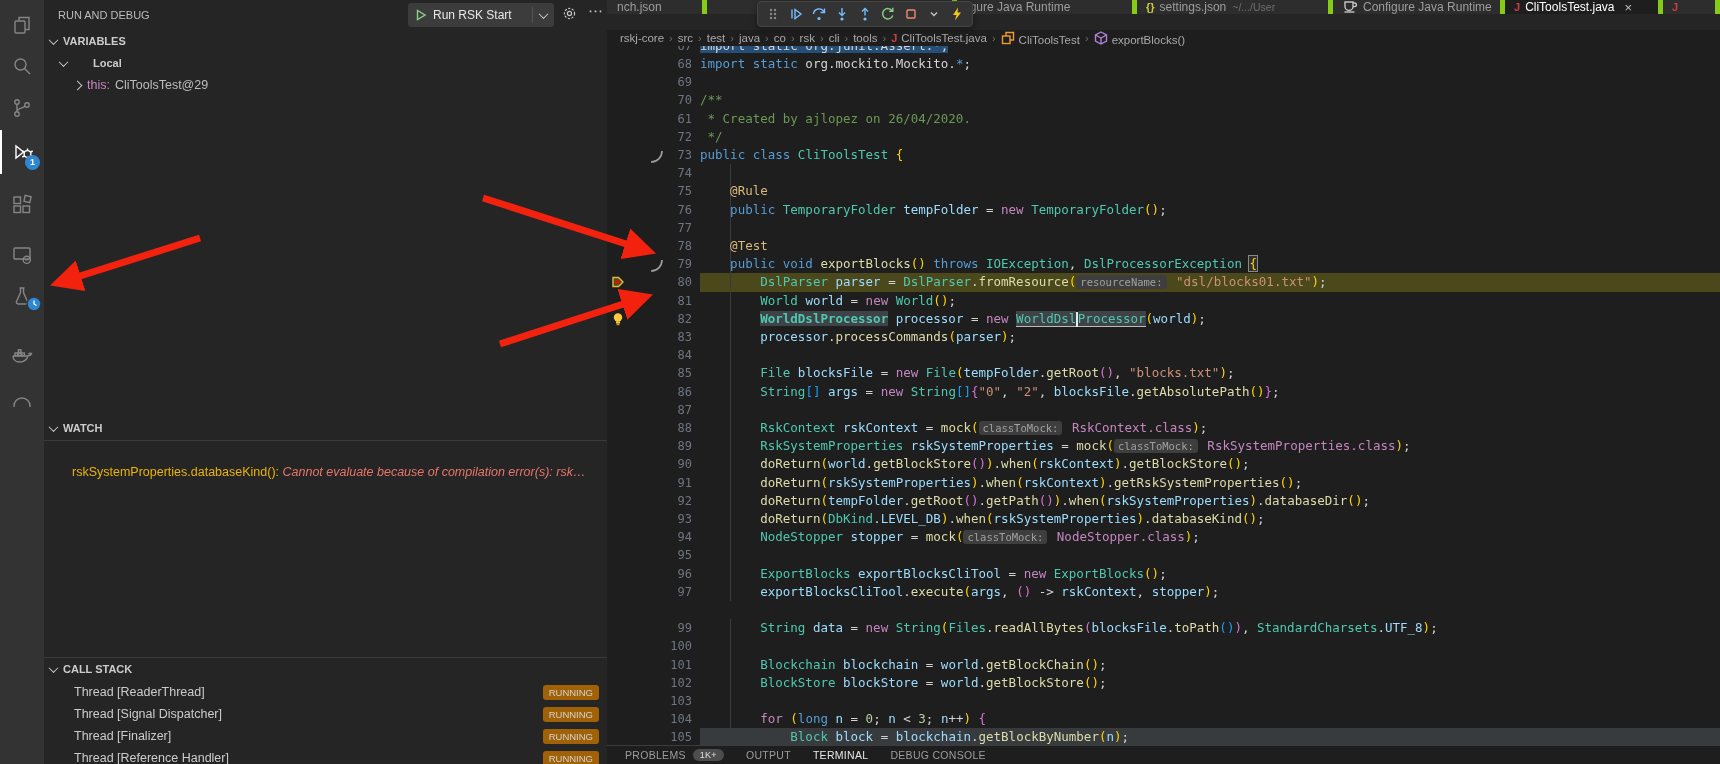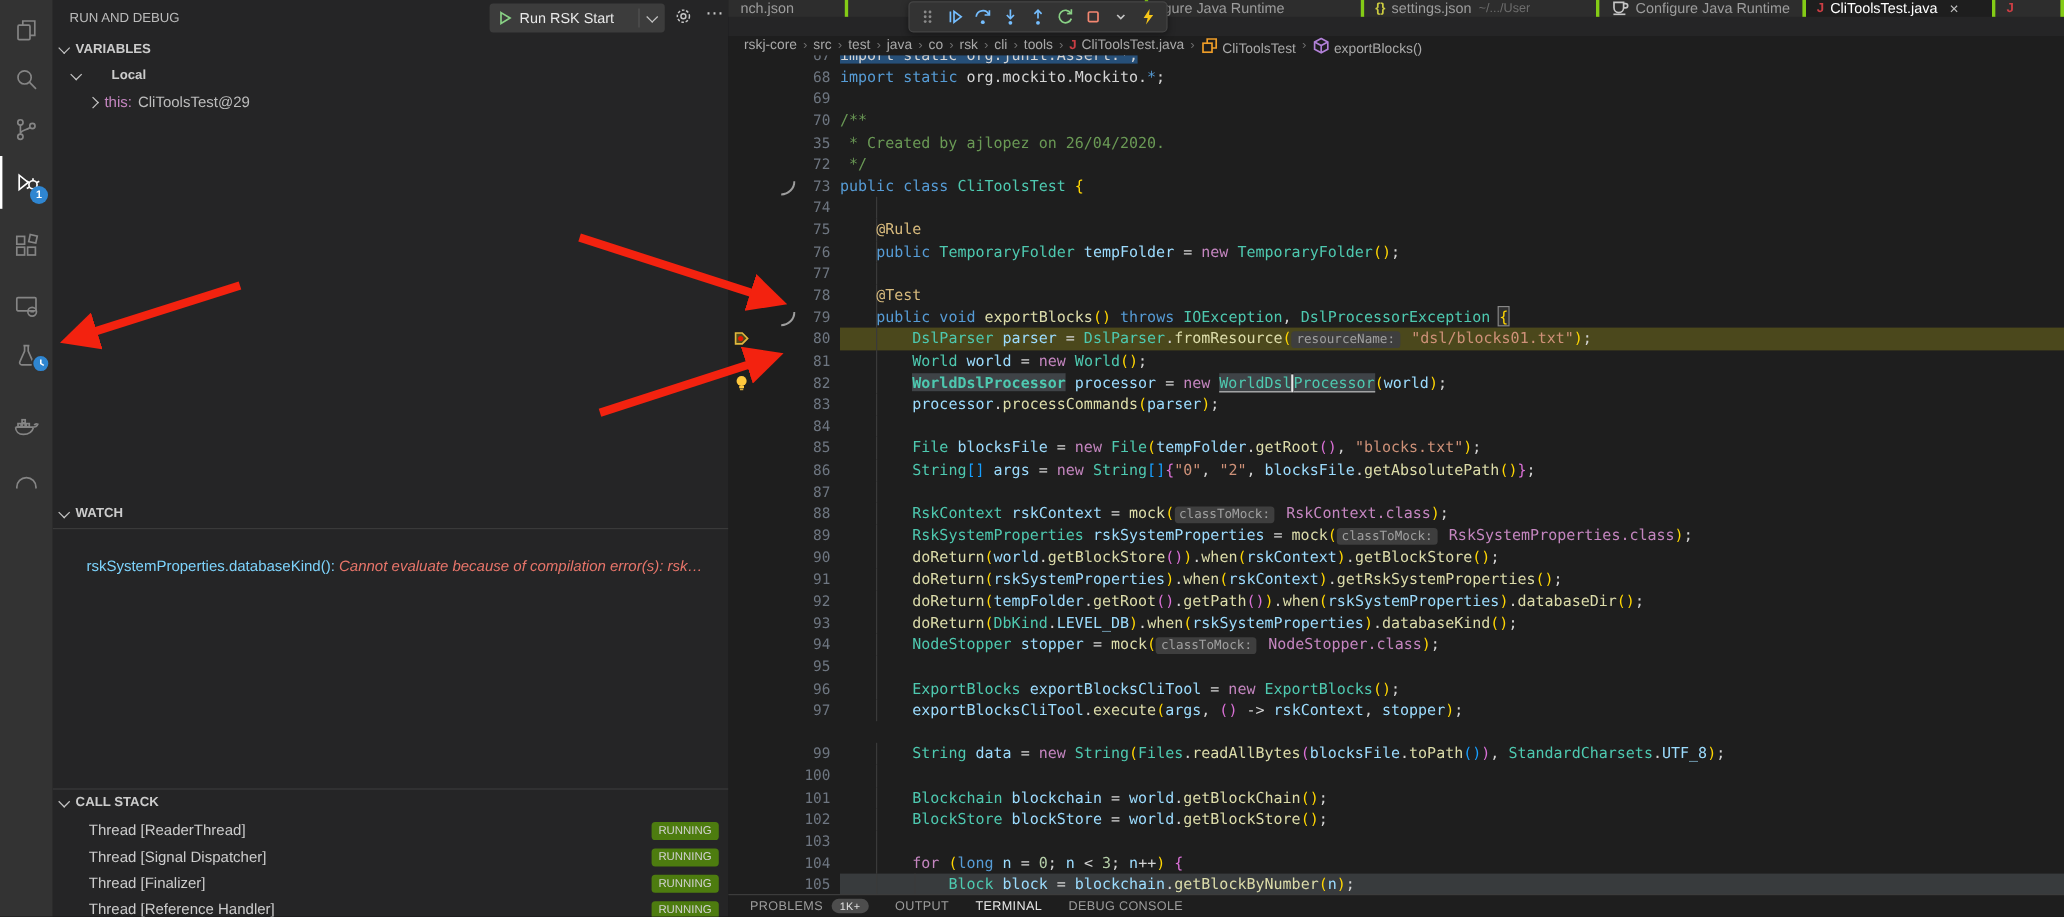--- a/index.html
+++ b/index.html
@@ -37,33 +37,33 @@
   .sec-sep { position:absolute; left:0; right:0; height:0; border-top:1px solid #3a3a3a; }
 
   .row-local { position:absolute; left:16px; height:22px; display:flex; align-items:center; }
   .row-local .sec-label{ font-size:11px; }
   .row-this { position:absolute; left:30px; height:22px; display:flex; align-items:center; font-size:12.5px; }
   .this-name { color:#c586c0; margin:0 5px 0 6px; }
   .this-val  { color:#bdbdbd; }
 
   .watch-row { position:absolute; left:28px; right:4px; height:20px; font-size:12.5px; white-space:nowrap;
                overflow:hidden; }
-  .watch-name { color:#7dd3fc; }
+  .watch-name { color:#eab308; }
   .watch-err  { color:#e8756a; font-style:italic; }
 
   .cs-row { position:absolute; left:0; right:0; height:22px; cursor:pointer; }
   .cs-row .t { position:absolute; left:30px; top:3px; font-size:12.5px; color:#cccccc; white-space:nowrap; }
-  .cs-badge { position:absolute; right:8px; top:3px; background:#4d7c0f; color:#d2d2d2; font-size:9.5px;
+  .cs-badge { position:absolute; right:8px; top:3px; background:#a16207; color:#d2d2d2; font-size:9.5px;
               padding:2px 6px; border-radius:3px; }
 
   
   .editor { position:absolute; left:607px; top:0; width:1113px; height:764px; background:#1e1e1e; }
 
   .tabbar { position:absolute; top:0; left:0; right:0; height:30px; background:#252526; display:flex; }
-  .tab { height:14px; display:flex; align-items:center; background:#2d2d2d; border-right:3px solid #84cc16;
+  .tab { height:14px; display:flex; align-items:center; background:#2d2d2d; border-right:5px solid #84cc16;
          color:#9d9d9d; font-size:12px; white-space:nowrap; overflow:hidden; cursor:pointer; }
   .tab.active { background:#1e1e1e; color:#ffffff; }
   .tab .ticon { margin:0 5px 0 9px; font-weight:bold; font-size:11px; flex:0 0 auto; }
   .tab .tdesc { color:#6d6d6d; font-size:10.5px; margin-left:6px; }
   .tab .tclose { margin-left:10px; color:#c0c0c0; font-size:13px; }
   .ticon-json { color:#cbcb41; }
   .ticon-java { color:#cc3e44; }
 
   .dbg-toolbar { position:absolute; left:150px; top:1px; width:216px; height:26px; background:#333333;
                  border:1px solid #454545; border-radius:4px; box-shadow:0 2px 6px rgba(0,0,0,.4);
@@ -410,21 +410,21 @@
                 <path d="M1.5,4 L7,7 L12.5,4 M7,7 V13"></path>
               </g>
             </svg>
           </span>exportBlocks()</span>
       </div>
     <div class="code" id="code">
         <div class="cline" style="top: -9.2px;"><span class="lnum">67</span><span class="ctext"><span class="s-sel"><span class="s-p">import static org.junit.Assert.*;</span></span></span></div>
         <div class="cline" style="top: 9px;"><span class="lnum">68</span><span class="ctext"><span class="s-k">import</span><span class="s-p"> </span><span class="s-k">static</span><span class="s-p"> org.mockito.Mockito.</span><span class="s-k">*</span><span class="s-p">;</span></span></div>
         <div class="cline" style="top: 27.2px;"><span class="lnum">69</span><span class="ctext"></span></div>
         <div class="cline" style="top: 45.4px;"><span class="lnum">70</span><span class="ctext"><span class="s-cm">/**</span></span></div>
-        <div class="cline" style="top: 63.6px;"><span class="lnum">35</span><span class="ctext"><span class="s-cm"> * Created by ajlopez on 26/04/2020.</span></span></div>
+        <div class="cline" style="top: 63.6px;"><span class="lnum">61</span><span class="ctext"><span class="s-cm"> * Created by ajlopez on 26/04/2020.</span></span></div>
         <div class="cline" style="top: 81.8px;"><span class="lnum">72</span><span class="ctext"><span class="s-cm"> */</span></span></div>
         <div class="cline" style="top: 100px;"><span class="farc"><svg width="14" height="16" viewBox="0 0 14 16" fill="none" stroke="currentColor" stroke-width="1.4">
               <path d="M2,14 A11,11 0 0 0 13,3" stroke="#9d9d9d" stroke-width="1.7"></path>
             </svg></span><span class="lnum">73</span><span class="ctext"><span class="s-k">public</span><span class="s-p"> </span><span class="s-k">class</span><span class="s-p"> </span><span class="s-t">CliToolsTest</span><span class="s-p"> </span><span class="s-pg">{</span></span></div>
         <div class="cline" style="top: 118.2px;"><div class="iguide" style="left: 123.2px;"></div><span class="lnum">74</span><span class="ctext"></span></div>
         <div class="cline" style="top: 136.4px;"><div class="iguide" style="left: 123.2px;"></div><span class="lnum">75</span><span class="ctext"><span class="s-p">    </span><span class="s-an">@Rule</span></span></div>
         <div class="cline" style="top: 154.6px;"><div class="iguide" style="left: 123.2px;"></div><span class="lnum">76</span><span class="ctext"><span class="s-p">    </span><span class="s-k">public</span><span class="s-p"> </span><span class="s-t">TemporaryFolder</span><span class="s-p"> </span><span class="s-v">tempFolder</span><span class="s-p"> = </span><span class="s-c">new</span><span class="s-p"> </span><span class="s-t">TemporaryFolder</span><span class="s-pg">()</span><span class="s-p">;</span></span></div>
         <div class="cline" style="top: 172.8px;"><div class="iguide" style="left: 123.2px;"></div><span class="lnum">77</span><span class="ctext"></span></div>
         <div class="cline" style="top: 191px;"><div class="iguide" style="left: 123.2px;"></div><span class="lnum">78</span><span class="ctext"><span class="s-p">    </span><span class="s-an">@Test</span></span></div>
         <div class="cline" style="top: 209.2px;"><div class="iguide" style="left: 123.2px;"></div><span class="farc"><svg width="14" height="16" viewBox="0 0 14 16" fill="none" stroke="currentColor" stroke-width="1.4">

